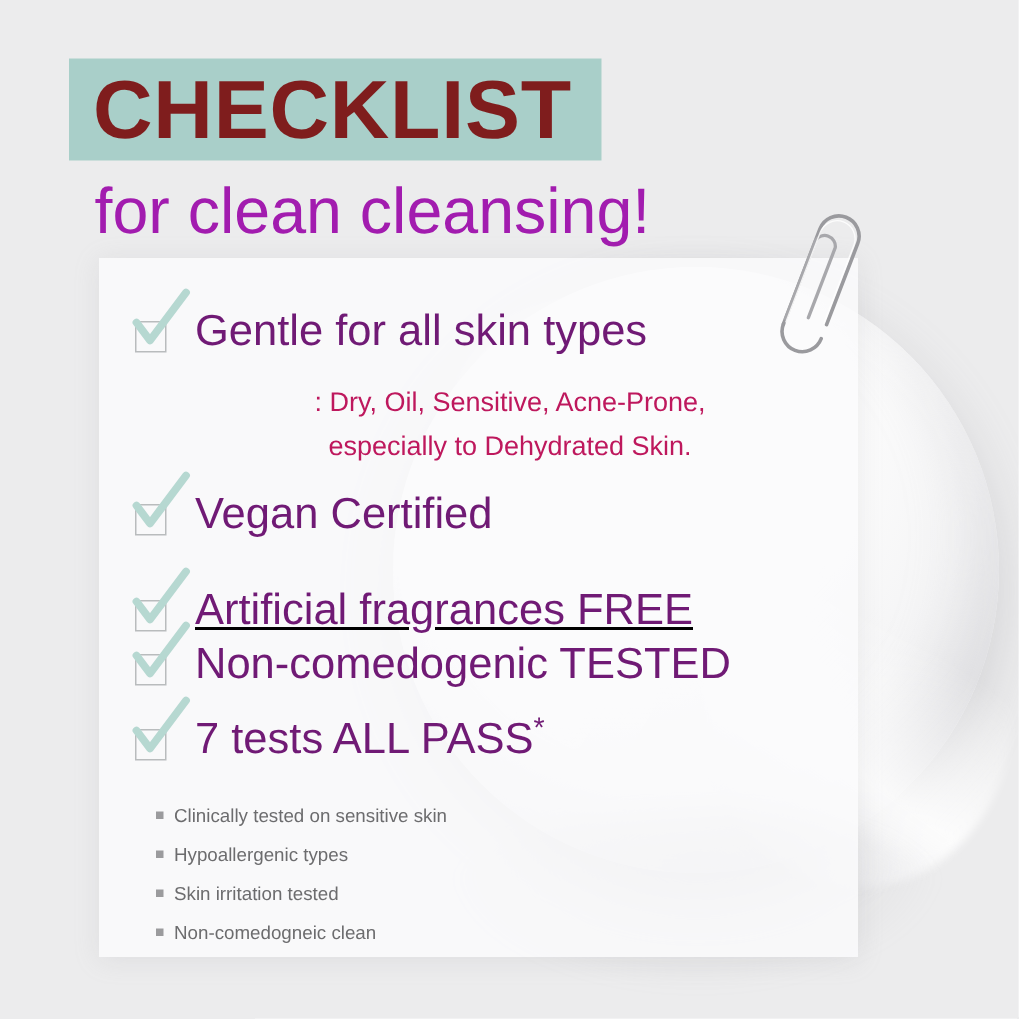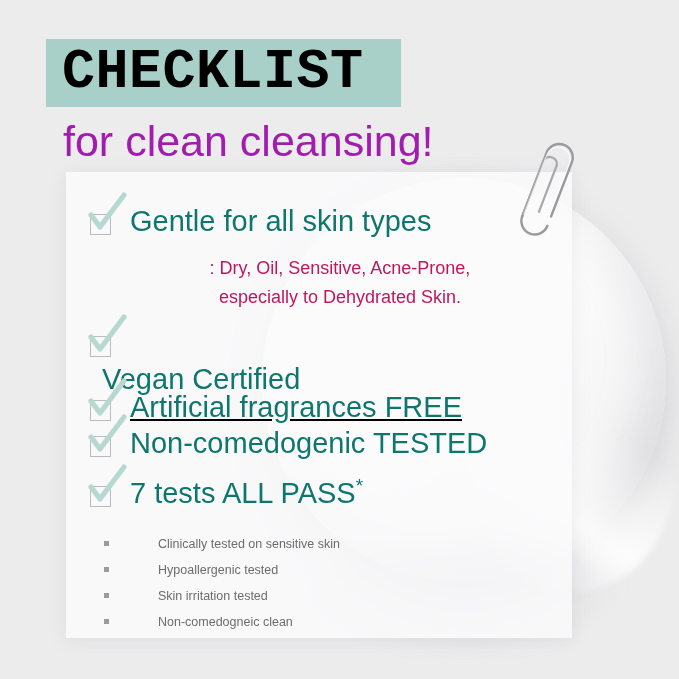--- a/index.html
+++ b/index.html
@@ -83,23 +83,22 @@
     background: #a9cfc9;
   }
   #page-title {
     position: absolute;
     left: 62px;
     top: 40px;
     font-size: 55px;
     line-height: 66px;
     font-weight: bold;
     letter-spacing: 0.5px;
-    color: #000000;
+    color: #7f1d1d;
     white-space: nowrap;
-    font-family: Liberation Mono, monospace;
   }
   #page-subtitle {
     position: absolute;
     left: 63px;
     top: 114px;
     font-size: 43px;
     line-height: 54px;
     color: #a21caf;
     white-space: nowrap;
   }
@@ -149,21 +148,21 @@
     position: absolute;
     left: -4px;
     top: -20px;
     width: 46px;
     height: 52px;
     overflow: visible;
   }
   .check-label {
     font-size: 29px;
     line-height: 38px;
-    color: #0f766e;
+    color: #701a75;
     white-space: nowrap;
     margin-left: 14px;
   }
   .check-label .sup {
     font-size: 19px;
     vertical-align: super;
     line-height: 0;
   }
   #item-subtext {
     position: absolute;
@@ -192,21 +191,20 @@
   }
   .fp-col-left { width: 206px; }
   .fp-col-right { width: 240px; }
   .fp-item {
     display: flex;
     align-items: baseline;
     font-size: 12.5px;
     line-height: 15px;
     color: #6c6c6e;
     white-space: nowrap;
-    gap: 42px;
   }
   .fp-bullet {
     width: 5px;
     height: 5px;
     background: #9b9b9d;
     flex: 0 0 auto;
     margin-right: 7px;
     position: relative;
     top: -2px;
   }
@@ -248,21 +246,21 @@
         </svg>
       </div>
       <span class="check-label"><span>Gentle for all skin types</span><span class="sup"></span></span>
     </div>
 
     <div id="item-subtext">
       <div>: Dry, Oil, Sensitive, Acne-Prone,</div>
       <div>especially to Dehydrated Skin.</div>
     </div>
 
-    <div class="check-row" style="top:152px;flex-direction:column;">
+    <div class="check-row" style="top:152px;">
       <div class="checkbox-wrap">
         <div class="checkbox-box"></div>
         <svg class="checkbox-tick" viewBox="0 0 46 52">
           <path d="M7 27 L16 39 L40 7" fill="none" stroke="#b6d8d1" stroke-width="5.2" stroke-linecap="round" stroke-linejoin="round"></path>
         </svg>
       </div>
       <span class="check-label"><span>Vegan Certified</span><span class="sup"></span></span>
     </div>
 
     <div class="check-row" style="top:216px;text-decoration:underline;">
@@ -298,21 +296,21 @@
   </div>
 
   <div id="fine-print">
     <div class="fp-col fp-col-left">
       <div class="fp-item">
         <span class="fp-bullet"></span>
         <span>Clinically tested on sensitive skin</span>
       </div>
       <div class="fp-item">
         <span class="fp-bullet"></span>
-        <span>Hypoallergenic tested</span>
+        <span>Hypoallergenic types</span>
       </div>
       <div class="fp-item">
         <span class="fp-bullet"></span>
         <span>Skin irritation tested</span>
       </div>
       <div class="fp-item">
         <span class="fp-bullet"></span>
         <span>Non-comedogneic clean</span>
       </div>
     </div>

